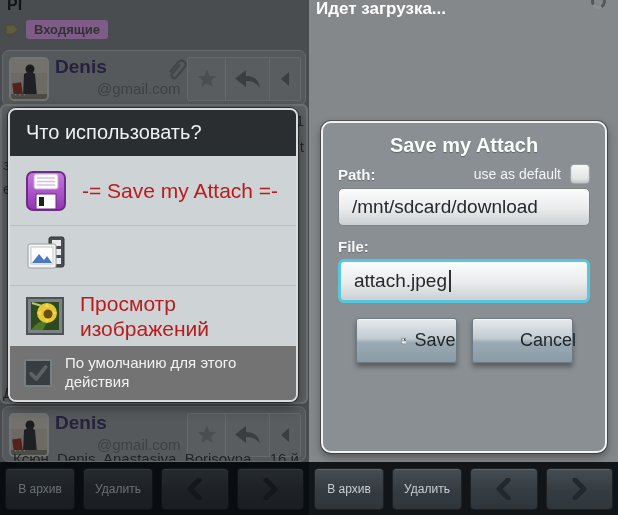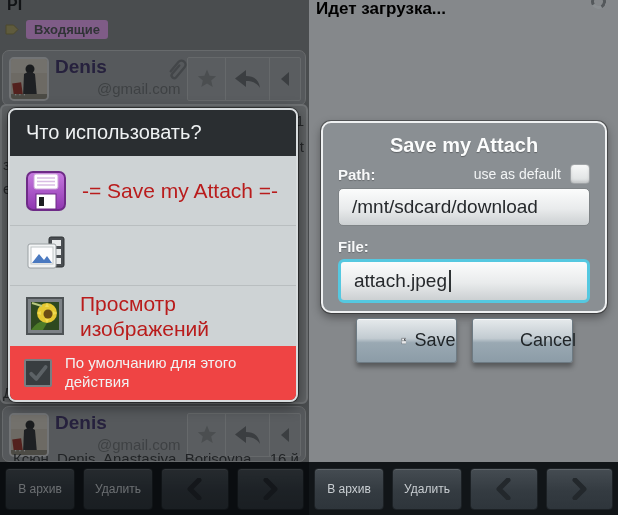--- a/index.html
+++ b/index.html
@@ -40,35 +40,35 @@
   .chooser { position:absolute; left:8px; top:108px; width:290px; z-index:10; border:2px solid #d8dcde; border-radius:8px; overflow:hidden; box-shadow:0 0 0 1px rgba(0,0,0,.45), 0 4px 14px rgba(0,0,0,.5); }
   .chooser-title { background:#2a2e31; color:#eef1f2; font-size:20px; padding:11px 16px; height:46px; }
   .chooser-body { background:#ced3d5; }
   .chooser-item { display:flex; align-items:center; gap:16px; padding:0 16px; border-bottom:1px solid #b9bec0; }
   .chooser-item:last-child { border-bottom:none; }
   .chooser-item .opt-label { font-size:21px; color:#b91c1c; line-height:25px; }
   .chooser-item.i1 { height:70px; }
   .chooser-item.i2 { height:60px; }
   .chooser-item.i3 { height:60px; }
   .chooser-item.i3 .opt-label { max-width:160px; }
-  .chooser-footer { background:#ef4444; display:flex; align-items:center; gap:13px; padding:10px 14px; height:54px; }
+  .chooser-footer { background:#737373; display:flex; align-items:center; gap:13px; padding:10px 14px; height:54px; }
   .chk-dark { width:28px; height:28px; flex:0 0 28px; background:#383d40; border:2px solid #787e82; border-radius:2px; display:flex; align-items:center; justify-content:center; }
   .chooser-footer .chk-label { color:#f0f2f3; font-size:15px; line-height:1.25; max-width:180px; }
 
   
   .bottom-bar { position:absolute; left:0; bottom:0; width:309px; height:53px; background:#111518; display:flex; align-items:center; gap:8px; padding:0 5px; z-index:3; }
   .bar-btn { height:42px; border-radius:4px; border:1px solid #1c2125; background:linear-gradient(180deg,#454c52,#343b41 55%,#2e353b); box-shadow:inset 0 1px 0 rgba(255,255,255,.14); color:#c9ced2; font-size:12px; display:flex; align-items:center; justify-content:center; }
   .bar-btn.txt { width:70px; }
   .bar-btn.nav { flex:1; }
 
   
-  .status-text { position:absolute; left:7px; top:-1px; font-size:17px; font-weight:bold; color:#000000; }
+  .status-text { position:absolute; left:7px; top:-1px; font-size:17px; font-weight:bold; color:#ffffff; }
   .spinner { position:absolute; top:-6px; right:12px; width:15px; height:15px; border-radius:50%; border:3px solid #54585b; border-bottom-color:#8b8f92; transform:rotate(15deg); }
 
-  .save-dialog { position:absolute; left:12px; top:121px; width:286px; height:192px; background:#8a8f93; border:2px solid #eff1f2; border-radius:10px; box-shadow:0 0 0 1px rgba(0,0,0,.35), 0 4px 10px rgba(0,0,0,.4); padding:0 15px; }
+  .save-dialog { position:absolute; left:12px; top:121px; width:286px; height:332px; background:#8a8f93; border:2px solid #eff1f2; border-radius:10px; box-shadow:0 0 0 1px rgba(0,0,0,.35), 0 4px 10px rgba(0,0,0,.4); padding:0 15px; }
   .sd-title { text-align:center; margin-top:11px; font-size:20px; font-weight:bold; color:#fbfcfc; text-shadow:0 1px 1px rgba(0,0,0,.3); }
   .sd-row { display:flex; justify-content:space-between; align-items:center; margin-top:7px; }
   .sd-label { font-size:15px; font-weight:bold; color:#f7f8f9; text-shadow:0 1px 1px rgba(0,0,0,.25); }
   .sd-default { display:flex; align-items:center; gap:9px; }
   .sd-default-label { font-size:14px; color:#f2f4f5; }
   .chk-light { width:20px; height:20px; border-radius:4px; border:1px solid #9fa3a6; background:linear-gradient(180deg,#f7f8f8,#dcdfe0); box-shadow:inset 0 -2px 3px rgba(0,0,0,.12); }
   .sd-input { margin-top:4px; height:38px; border-radius:5px; border:1px solid #7e8386; background:linear-gradient(180deg,#fbfcfc,#e9ebec 55%,#ccd0d2); display:flex; align-items:center; padding-left:13px; font-size:19px; color:#26292c; }
   .sd-input.focused { border:3px solid #55c8e0; border-radius:6px; height:44px; }
   .caret { display:inline-block; width:2px; height:22px; background:#2f3335; margin-left:2px; }
   .sd-file-label { margin-top:12px; }

